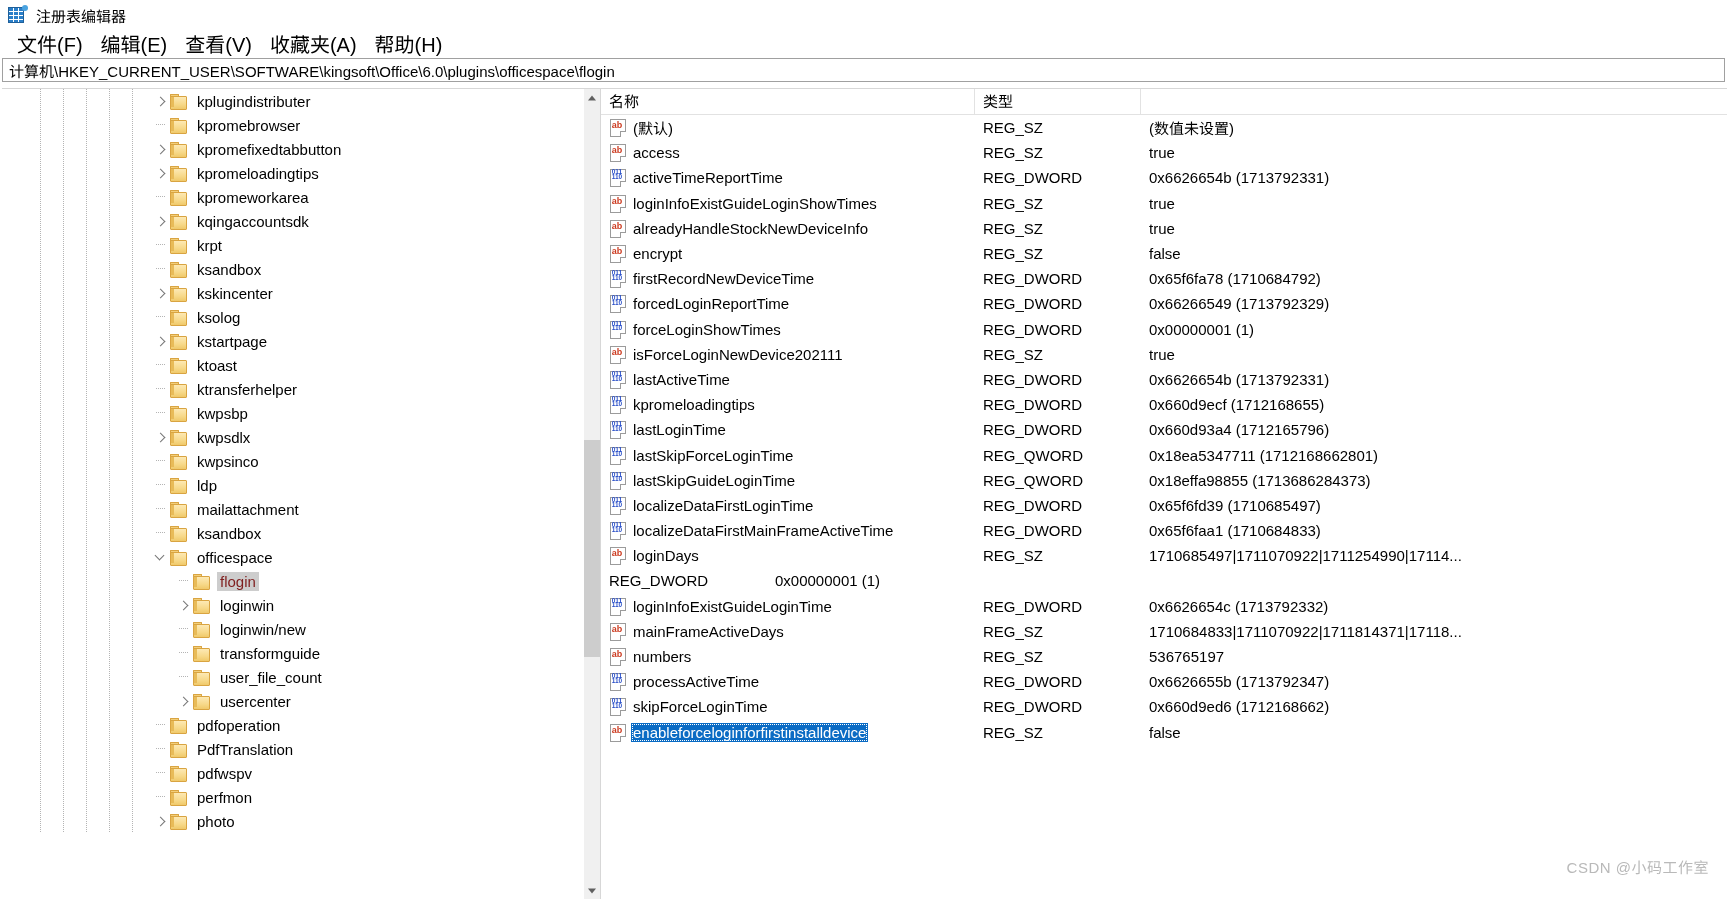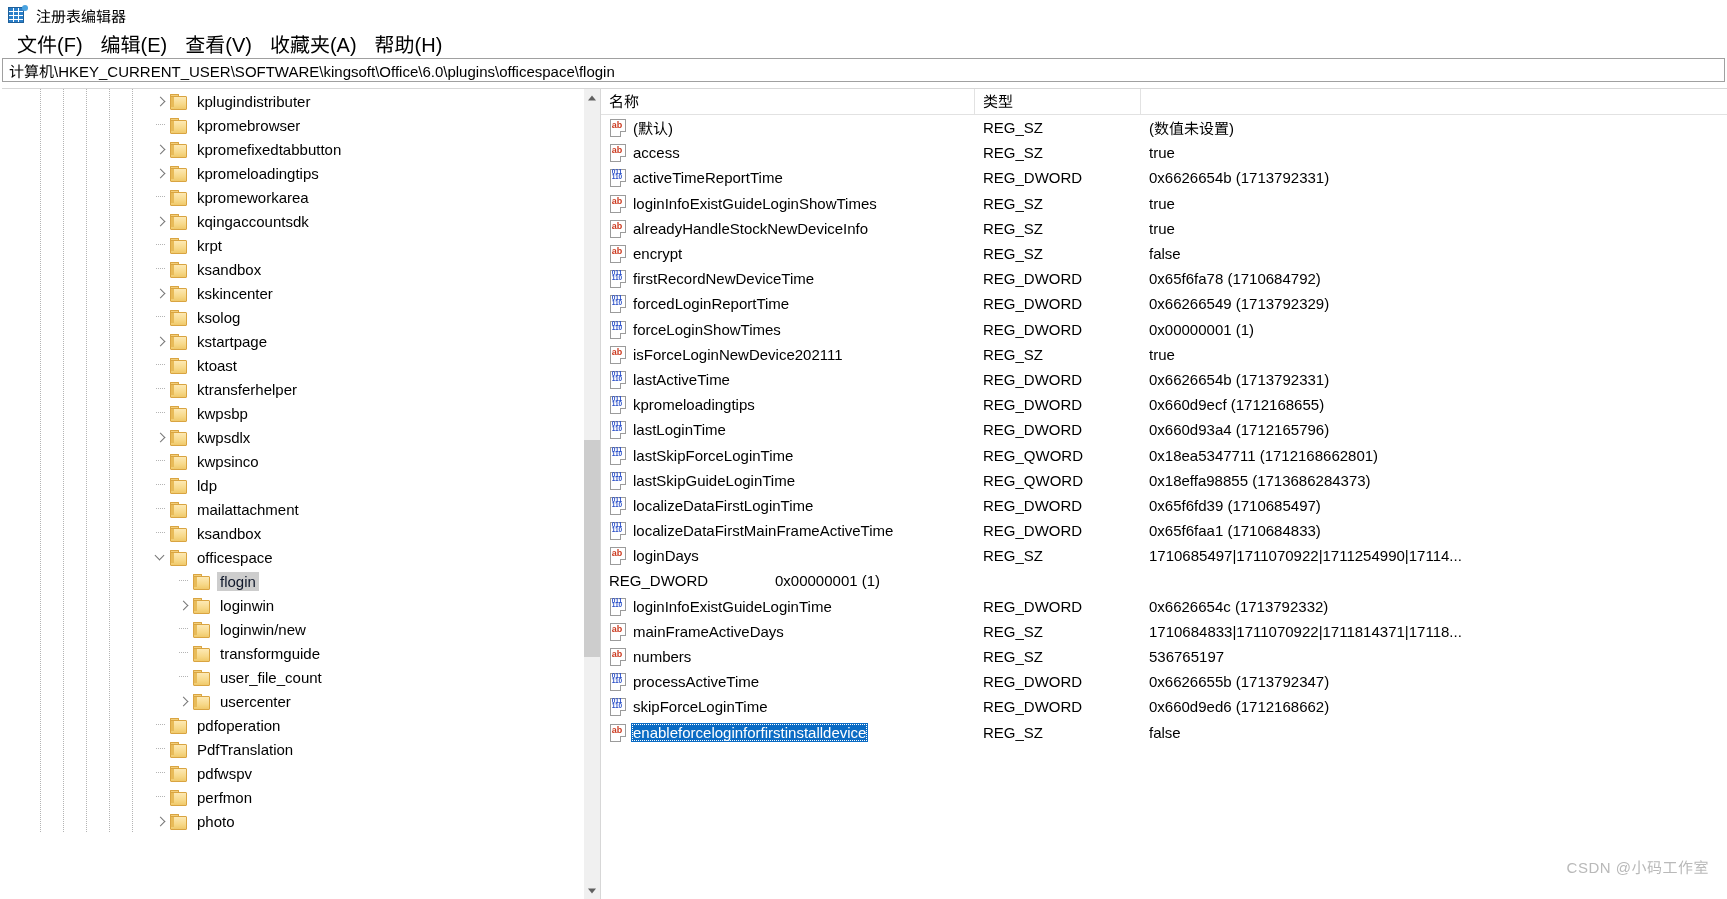--- a/index.html
+++ b/index.html
@@ -137,21 +137,21 @@
   .folder .body{
     position:absolute;left:0;top:2px;width:15px;height:12px;
     background:linear-gradient(to bottom,#fde9b4 0%,#f7d98a 60%,#f0c96a 100%);
     border:1px solid #d9a441;border-radius:0 1px 1px 1px;
   }
   .folder .spine{
     position:absolute;left:1px;top:3px;width:3px;height:10px;
     background:#e8bb58;
   }
   .tlabel{padding:1px 3px;border-radius:0;}
-  .tnode.selected .tlabel{background:#cdcdcd;color:#0f172a;}
+  .tnode.selected .tlabel{background:#cdcdcd;color:#7f1d1d;}
   
   #tree-scroll{
     position:absolute;right:0;top:0;width:16px;bottom:0;
     background:#f0f0f0;border-left:1px solid #ffffff;
   }
   .sb-btn{
     width:16px;height:17px;background:#f0f0f0;position:relative;
   }
   .sb-btn .tri{
     position:absolute;left:50%;top:50%;width:0;height:0;

